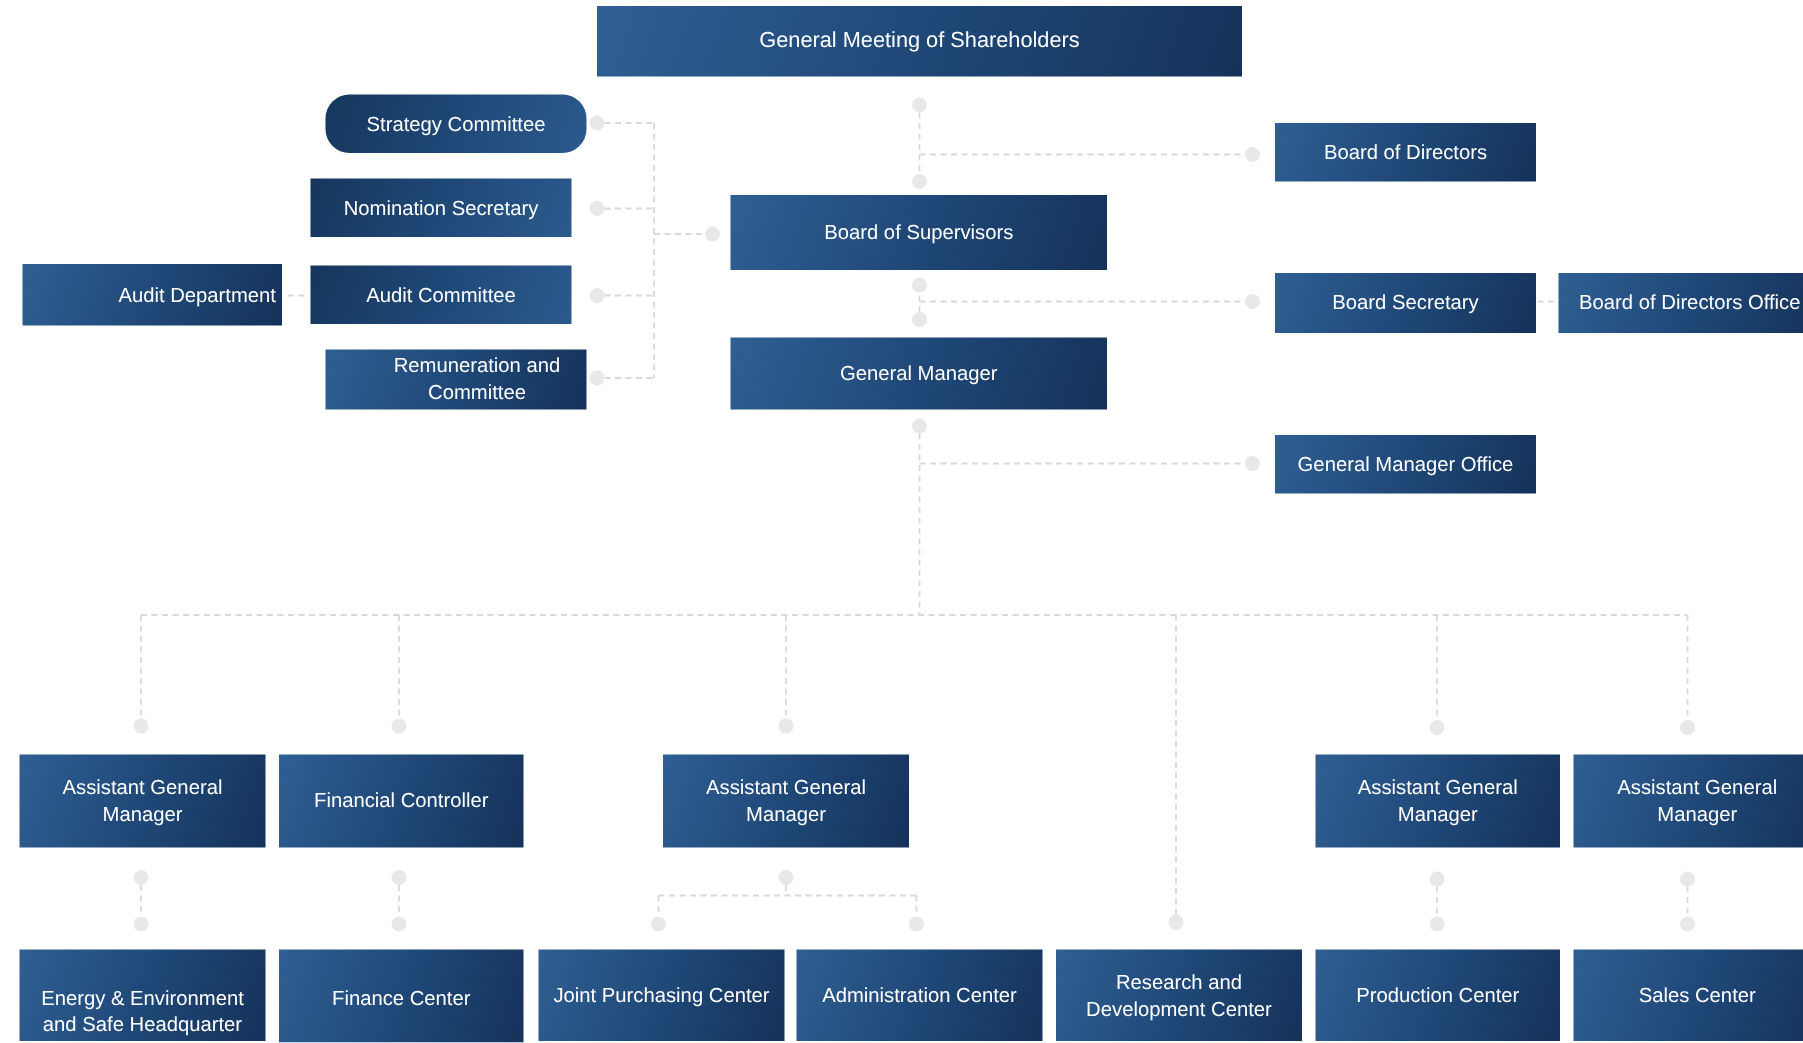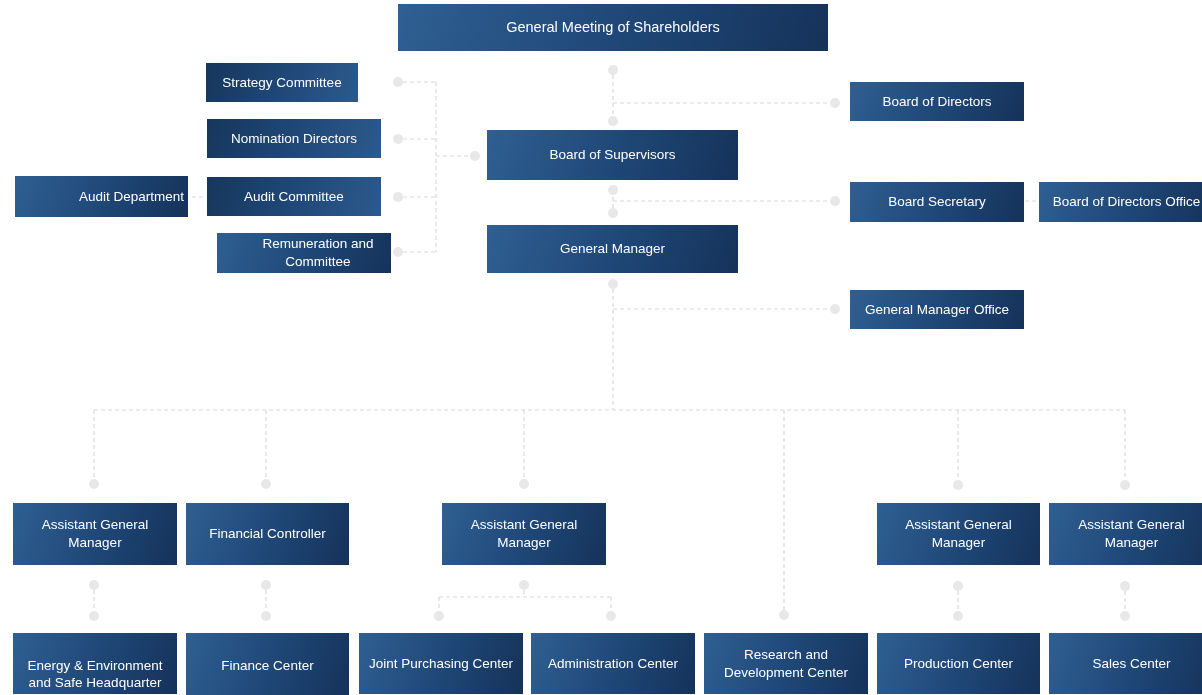--- a/index.html
+++ b/index.html
@@ -15,21 +15,21 @@
     background:linear-gradient(110deg,#2f5f93 0%,#1e4675 55%,#15325a 100%);
     box-sizing:border-box;padding:2px 4px;
   }
   .node.rev{background:linear-gradient(110deg,#16365c 0%,#1e4675 45%,#2c5a8d 100%);}
   .node.big{font-size:14.5px;}
   
   .n-gmeet{left:386px;top:4px;width:430px;height:47px;}
   .n-bos{left:475px;top:130px;width:251px;height:50px;}
   .n-gmgr{left:475px;top:225px;width:251px;height:48px;}
   
-  .n-strat{left:194px;top:63px;width:152px;height:39px;}
+  .n-strat{left:205px;top:63px;width:174px;height:39px;border-radius:16px;}
   .n-nom{left:195px;top:119px;width:174px;height:39px;}
   .n-audc{left:195px;top:177px;width:174px;height:39px;}
   .n-rem{left:205px;top:233px;width:174px;height:40px;padding-left:32px;}
   .n-audd{left:3px;top:176px;width:173px;height:41px;justify-content:flex-end;}
   
   .n-bod{left:838px;top:82px;width:174px;height:39px;}
   .n-bsec{left:838px;top:182px;width:174px;height:40px;}
   .n-bodo{left:1027px;top:182px;width:175px;height:40px;}
   .n-gmo{left:838px;top:290px;width:174px;height:39px;}
   
@@ -132,21 +132,21 @@
   </svg>
 
   <div class="node big n-gmeet">
     <span>General Meeting of Shareholders</span>
   </div>
 
   <div class="node rev n-strat">
     <span>Strategy Committee</span>
   </div>
   <div class="node rev n-nom">
-    <span>Nomination Directors</span>
+    <span>Nomination Secretary</span>
   </div>
   <div class="node rev n-audc">
     <span>Audit Committee</span>
   </div>
   <div class="node n-rem">
     <span>Remuneration and Committee</span>
   </div>
   <div class="node n-audd">
     <span>Audit Department</span>
   </div>

